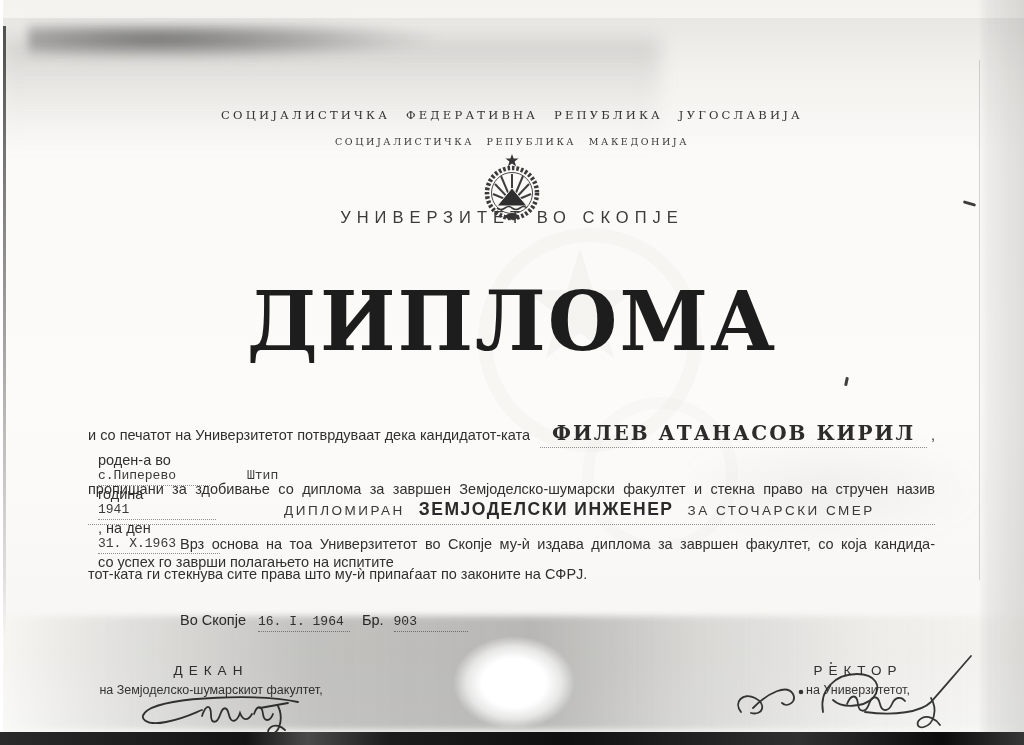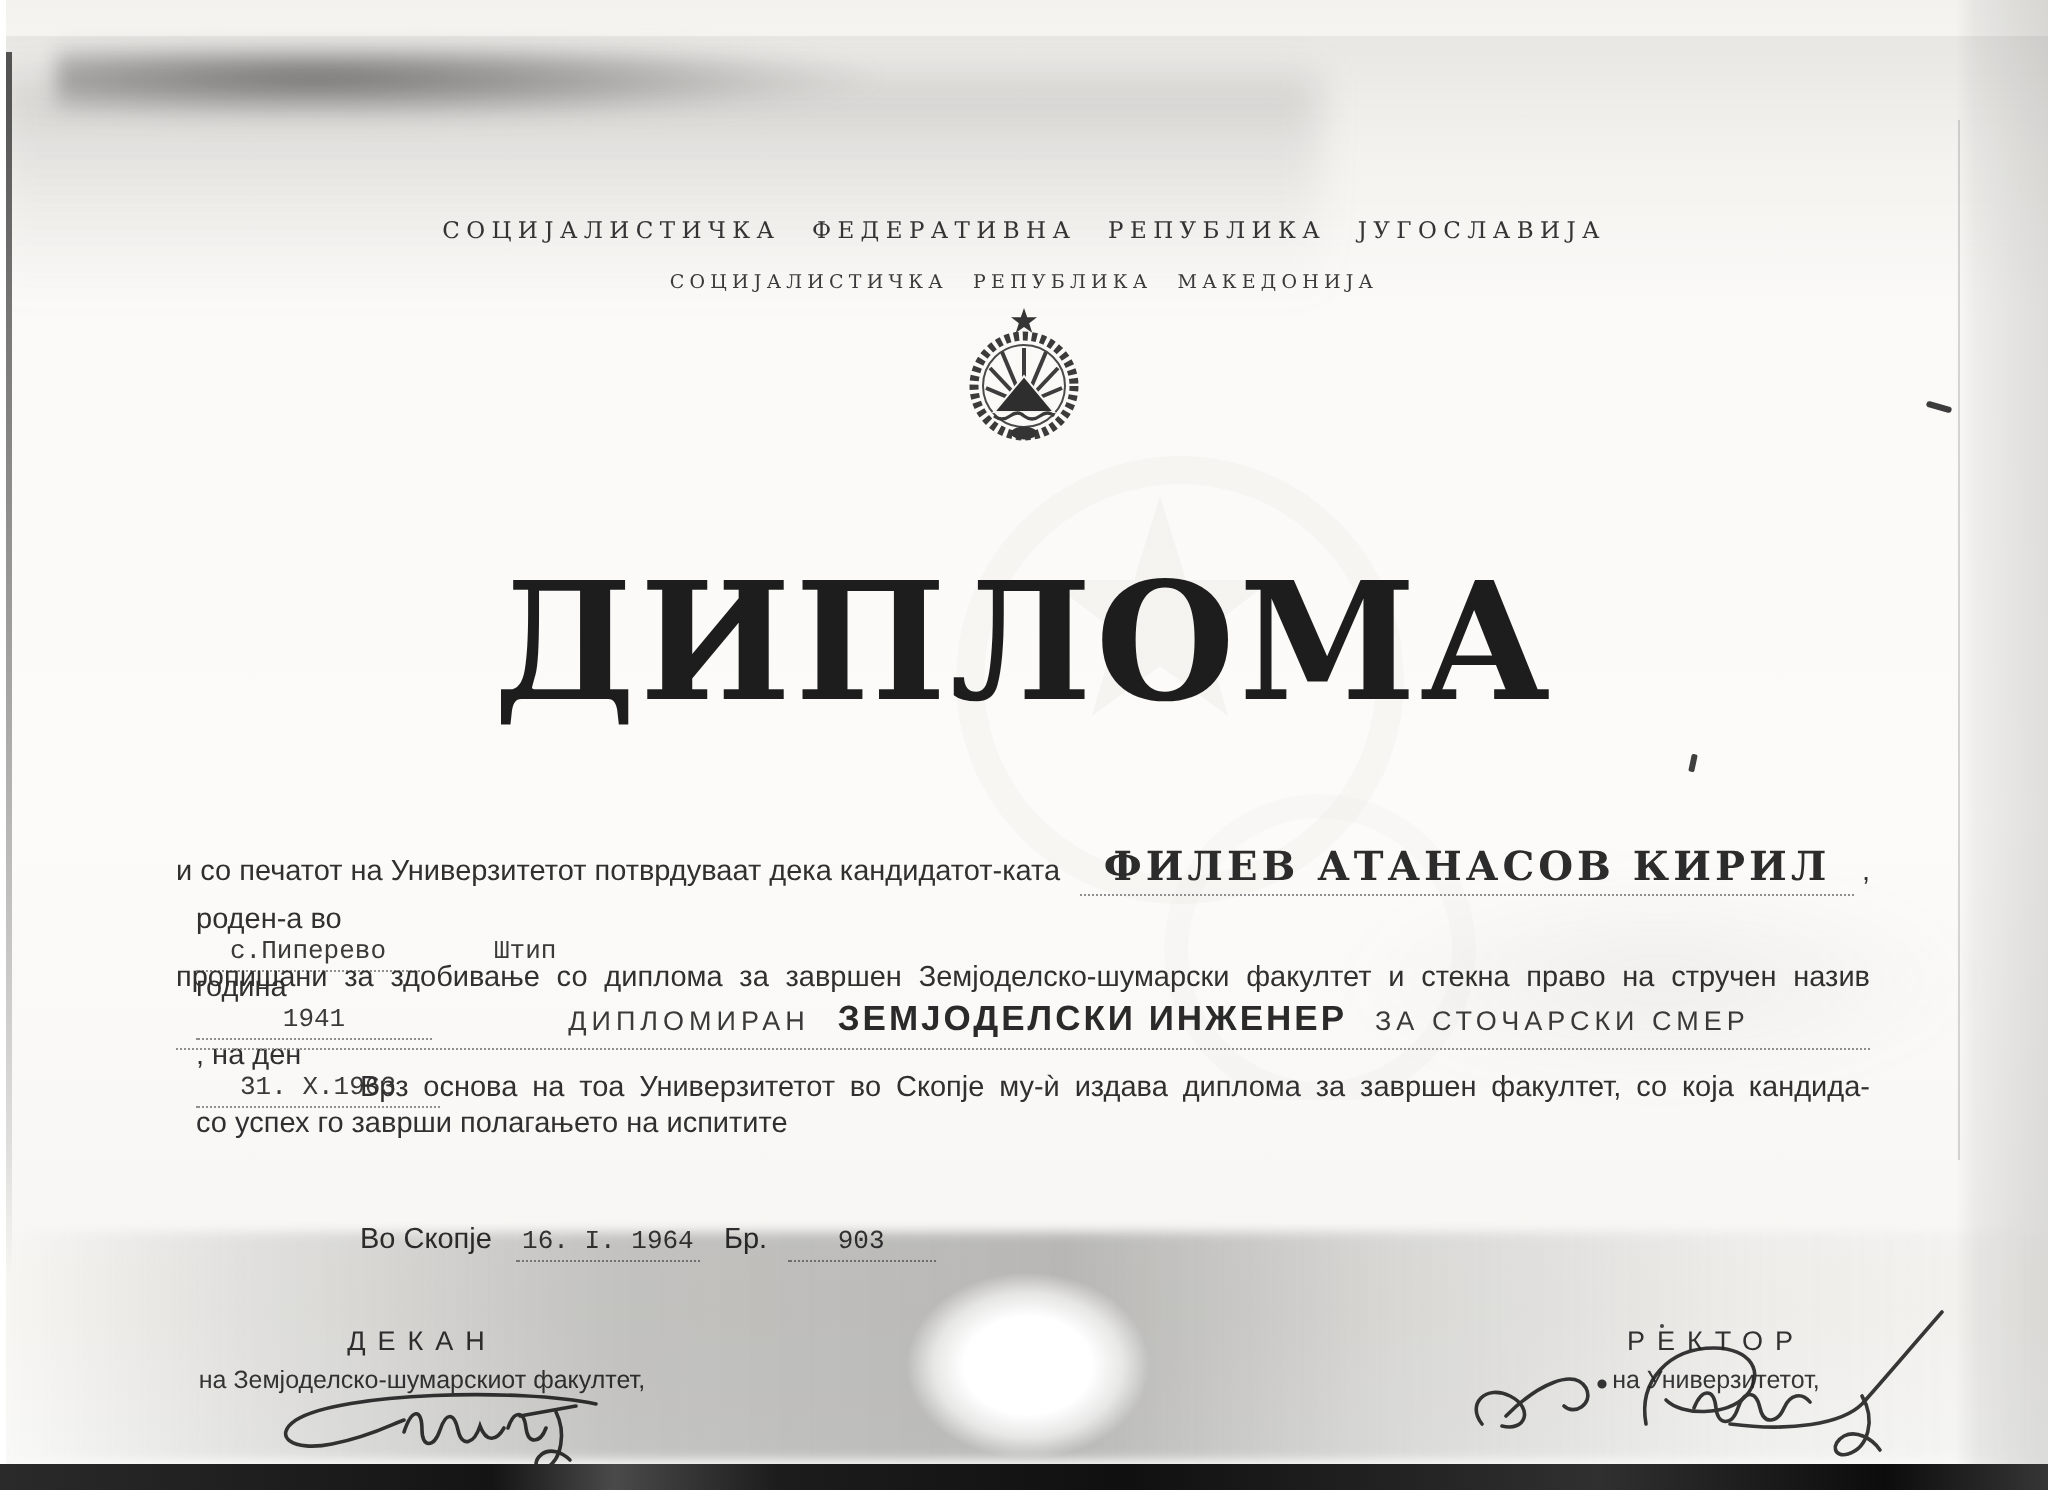--- a/index.html
+++ b/index.html
@@ -40,21 +40,21 @@
   .hdr2{left:0;top:136px;width:1024px;text-align:center;font-family:"DejaVu Serif",serif;
         font-size:9.5px;letter-spacing:2.6px;word-spacing:7px;color:#3a3a3a;}
   .university{left:0;top:208px;width:1024px;text-align:center;font-size:16.5px;letter-spacing:6px;color:#3b3b3b;}
   .diploma-title{left:0;top:278px;width:1024px;text-align:center;font-family:"DejaVu Serif",serif;
         font-weight:bold;font-size:80px;line-height:86px;letter-spacing:2px;color:#1d1d1d;transform:scaleY(1.02);}
   .bodyline{left:88px;width:847px;font-size:14.5px;color:#303030;}
   .just{text-align:justify;text-align-last:justify;}
   .indent{padding-left:92px;box-sizing:border-box;}
   .flexline{display:flex;align-items:baseline;}
   .dotted{border-bottom:1px dotted #8f8f8f;}
-  .field{font-family:"Liberation Mono",monospace;font-size:13px;color:#3a3a3a;text-align:center;}
+  .field{font-family:"Liberation Mono",monospace;font-size:13px;color:#3a3a3a;text-align:left;}
   .name{font-family:"DejaVu Serif",serif;font-weight:bold;font-size:20px;letter-spacing:2px;color:#2c2c2c;}
   .degree-line{left:88px;top:499px;width:847px;display:flex;align-items:baseline;border-bottom:1px dotted #8f8f8f;padding-bottom:4px;}
   .deg-pre,.deg-suf{font-size:13.5px;letter-spacing:2.5px;color:#3a3a3a;white-space:nowrap;}
   .deg-main{font-weight:bold;font-size:17.5px;letter-spacing:1.5px;color:#2a2a2a;white-space:nowrap;margin:0 14px;}
   .spacer-l{flex:212;}
   .spacer-r{flex:65;}
   .dateline{left:88px;top:612px;width:847px;display:flex;align-items:baseline;font-size:14.5px;color:#303030;}
   .sig-block{text-align:center;}
   .sig-title{font-size:13.5px;letter-spacing:6px;color:#333;}
   .sig-sub{font-size:12.5px;color:#383838;margin-top:5px;}
@@ -89,20 +89,21 @@
         <line x1="28" y1="49" x2="45" y2="31"></line>
           <line x1="28" y1="49" x2="9" y2="41"></line>
         <line x1="28" y1="49" x2="47" y2="41"></line>
       </g>
       <path d="M13 53 L28 35 L43 53 Z" fill="#2e2e2e" stroke="#f5f4f1" stroke-width="1"></path>
       <path d="M13 55 q4 3 8 0 q4 -3 7 0 q4 3 8 0 q4 -3 7 0" fill="none" stroke="#3a3a3a" stroke-width="1.6"></path>
       <ellipse cx="28" cy="63.5" rx="6.5" ry="3.2" fill="#343434"></ellipse>
     </svg>
   </div>
 
+  <div class="abs content university">УНИВЕРЗИТЕТ ВО СКОПЈЕ</div>
   <div class="abs content diploma-title">ДИПЛОМА</div>
 
 
   <div class="abs content bodyline flexline" style="top:421px;">
     <span style="white-space:nowrap;">и со печатот на Универзитетот потврдуваат дека кандидатот-ката</span>
     <span class="dotted" style="flex:1;text-align:center;margin-left:10px;padding-bottom:2px;">
       <span class="name">ФИЛЕВ АТАНАСОВ КИРИЛ</span>
     </span>
     <span style="margin-left:4px;">,</span>
   </div>
@@ -122,20 +123,21 @@
 
   <div class="abs content degree-line">
     <span class="spacer-l"></span>
     <span class="deg-pre">ДИПЛОМИРАН</span>
     <span class="deg-main">ЗЕМЈОДЕЛСКИ ИНЖЕНЕР</span>
     <span class="deg-suf">ЗА СТОЧАРСКИ СМЕР</span>
     <span class="spacer-r"></span>
   </div>
 
   <div class="abs content bodyline just indent" style="top:536px;">Врз основа на тоа Универзитетот во Скопје му-ѝ издава диплома за завршен факултет, со која кандида-</div>
+  <div class="abs content bodyline" style="top:566px;">тот-ката ги стекнува сите права што му-ѝ припаѓаат по законите на СФРЈ.</div>
 
   <div class="abs content dateline">
     <span style="margin-left:92px;white-space:nowrap;">Во Скопје</span>
     <span class="dotted field" style="width:92px;margin:0 12px;padding-bottom:2px;">16. I. 1964</span>
     <span style="white-space:nowrap;">Бр.</span>
     <span class="dotted field" style="width:74px;margin-left:10px;padding-bottom:2px;">903</span>
   </div>
 
   <div class="abs content sig-block" style="left:96px;top:663px;width:230px;">
     <div class="sig-title">ДЕКАН</div>

